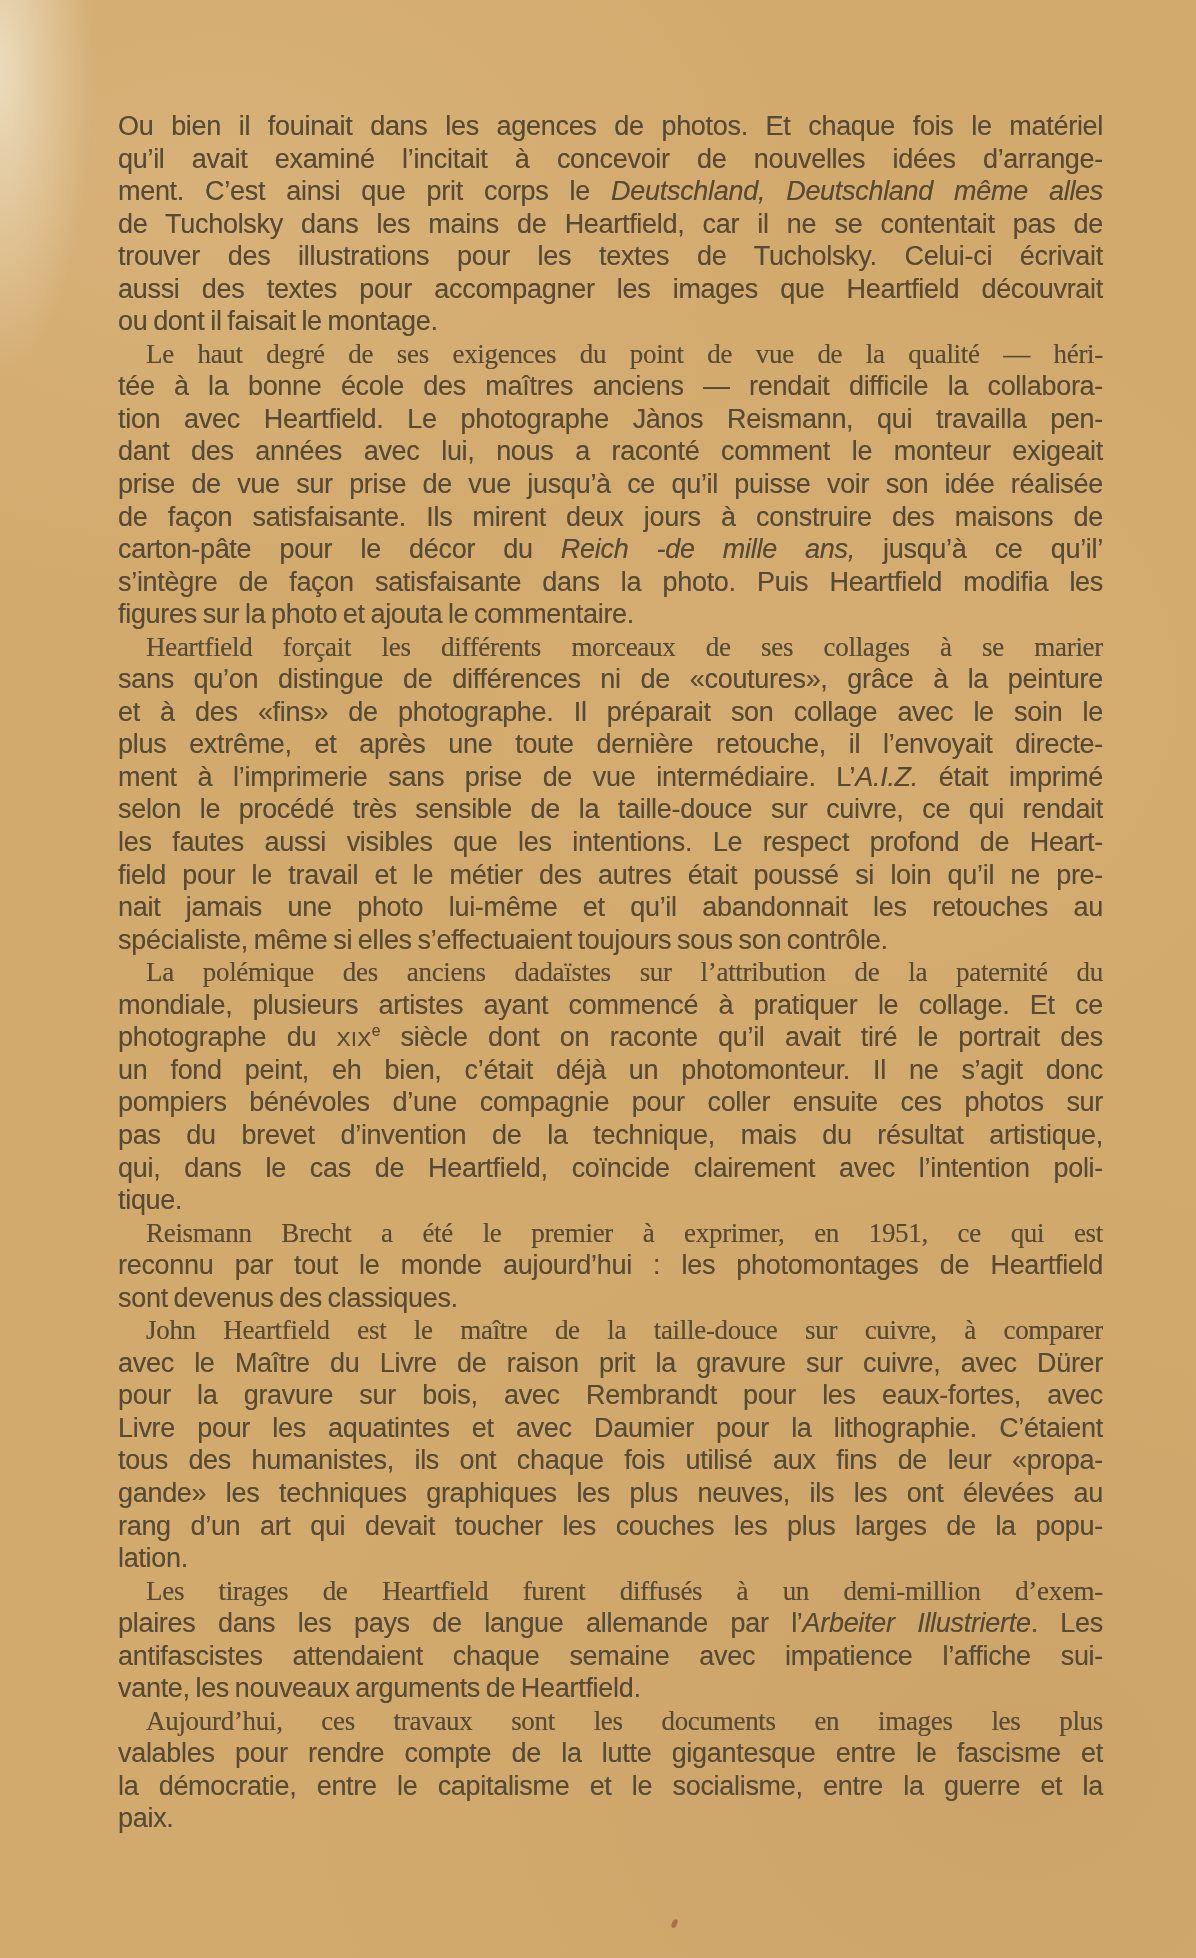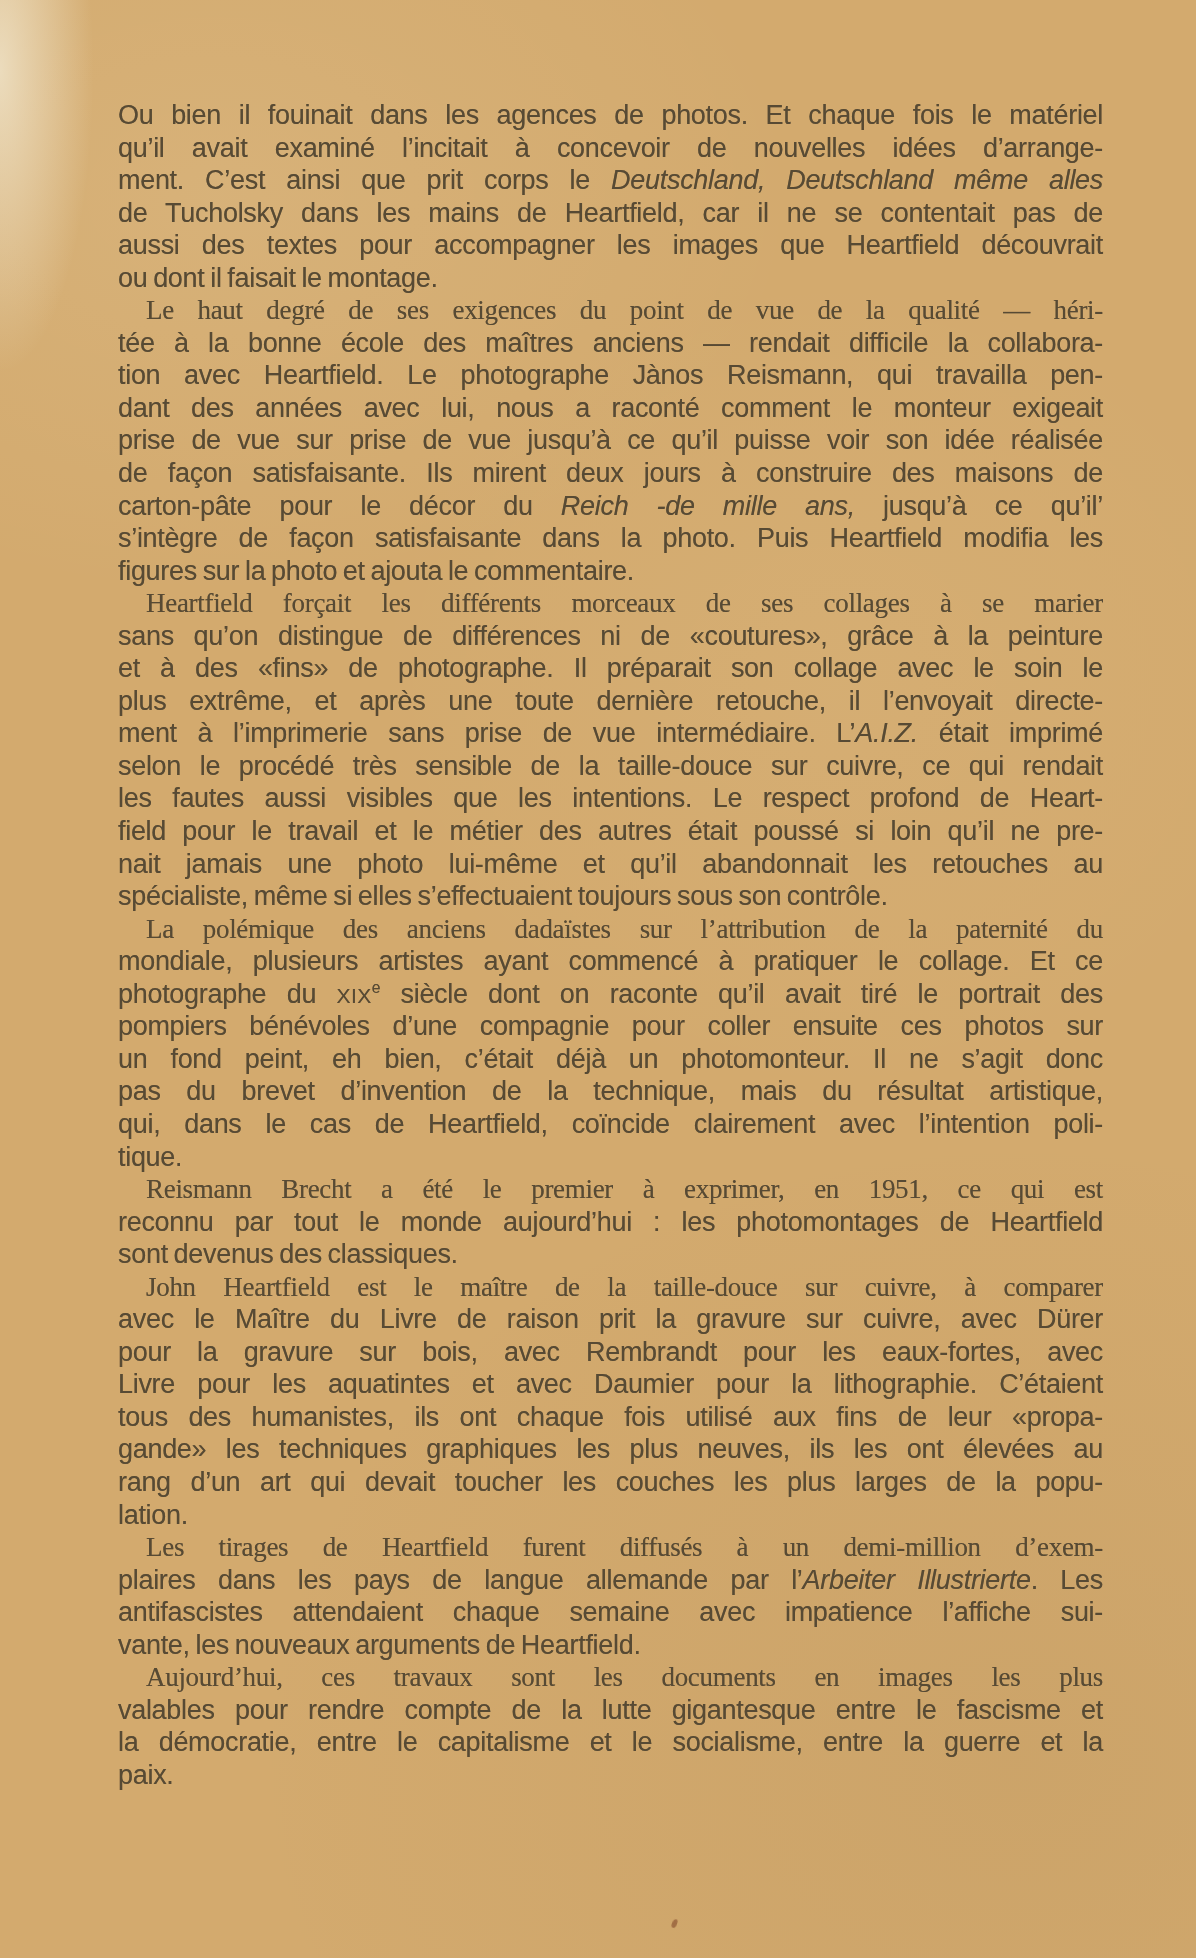--- a/index.html
+++ b/index.html
@@ -21,21 +21,21 @@
   .scan-edge {
     position: absolute;
     left: 0; top: 0;
     width: 150px; height: 420px;
     background: radial-gradient(130px 420px at 0px 70px, rgba(243,235,213,0.75), rgba(243,235,213,0) 72%);
     pointer-events: none;
   }
   .text-block {
     position: absolute;
     left: 118px;
-    top: 99px;
+    top: 110px;
     width: 985px;
     color: var(--ink, #574a34);
     font-size: 27px;
     line-height: 32.55px;
     letter-spacing: -0.3px;
     word-spacing: -1.5px;
     text-shadow: 0 0 0.6px rgba(87,74,52,0.55);
   }
   .paragraph { margin: 0; padding: 0; }
   .line {
@@ -79,20 +79,21 @@
 <body style="--paper: #d3aa6e; --ink: #574a34;">
 
 <div class="scan-edge"></div>
 
 <main class="text-block">
     <div class="paragraph">
       <div class="line">Ou bien il fouinait dans les agences de photos. Et chaque fois le matériel</div>
       <div class="line">qu’il avait examiné l’incitait à concevoir de nouvelles idées d’arrange-</div>
       <div class="line">ment. C’est ainsi que prit corps le <em>Deutschland, Deutschland même alles</em></div>
       <div class="line">de Tucholsky dans les mains de Heartfield, car il ne se contentait pas de</div>
+      <div class="line">trouver des illustrations pour les textes de Tucholsky. Celui-ci écrivait</div>
       <div class="line">aussi des textes pour accompagner les images que Heartfield découvrait</div>
       <div class="line last">ou dont il faisait le montage.</div>
     </div>
     <div class="paragraph">
       <div class="line indent">Le haut degré de ses exigences du point de vue de la qualité — héri-</div>
       <div class="line">tée à la bonne école des maîtres anciens — rendait difficile la collabora-</div>
       <div class="line">tion avec Heartfield. Le photographe Jànos Reismann, qui travailla pen-</div>
       <div class="line">dant des années avec lui, nous a raconté comment le monteur exigeait</div>
       <div class="line">prise de vue sur prise de vue jusqu’à ce qu’il puisse voir son idée réalisée</div>
       <div class="line">de façon satisfaisante. Ils mirent deux jours à construire des maisons de</div>
@@ -109,22 +110,22 @@
       <div class="line">selon le procédé très sensible de la taille-douce sur cuivre, ce qui rendait</div>
       <div class="line">les fautes aussi visibles que les intentions. Le respect profond de Heart-</div>
       <div class="line">field pour le travail et le métier des autres était poussé si loin qu’il ne pre-</div>
       <div class="line">nait jamais une photo lui-même et qu’il abandonnait les retouches au</div>
       <div class="line last">spécialiste, même si elles s’effectuaient toujours sous son contrôle.</div>
     </div>
     <div class="paragraph">
       <div class="line indent">La polémique des anciens dadaïstes sur l’attribution de la paternité du</div>
       <div class="line">mondiale, plusieurs artistes ayant commencé à pratiquer le collage. Et ce</div>
       <div class="line">photographe du <span class="sc">XIX</span><sup>e</sup> siècle dont on raconte qu’il avait tiré le portrait des</div>
+      <div class="line">un fond peint, eh bien, c’était déjà un photomonteur. Il ne s’agit donc</div>
       <div class="line">pompiers bénévoles d’une compagnie pour coller ensuite ces photos sur</div>
-      <div class="line">un fond peint, eh bien, c’était déjà un photomonteur. Il ne s’agit donc</div>
       <div class="line">pas du brevet d’invention de la technique, mais du résultat artistique,</div>
       <div class="line">qui, dans le cas de Heartfield, coïncide clairement avec l’intention poli-</div>
       <div class="line last">tique.</div>
     </div>
     <div class="paragraph">
       <div class="line indent">Reismann Brecht a été le premier à exprimer, en 1951, ce qui est</div>
       <div class="line">reconnu par tout le monde aujourd’hui : les photomontages de Heartfield</div>
       <div class="line last">sont devenus des classiques.</div>
     </div>
     <div class="paragraph">

